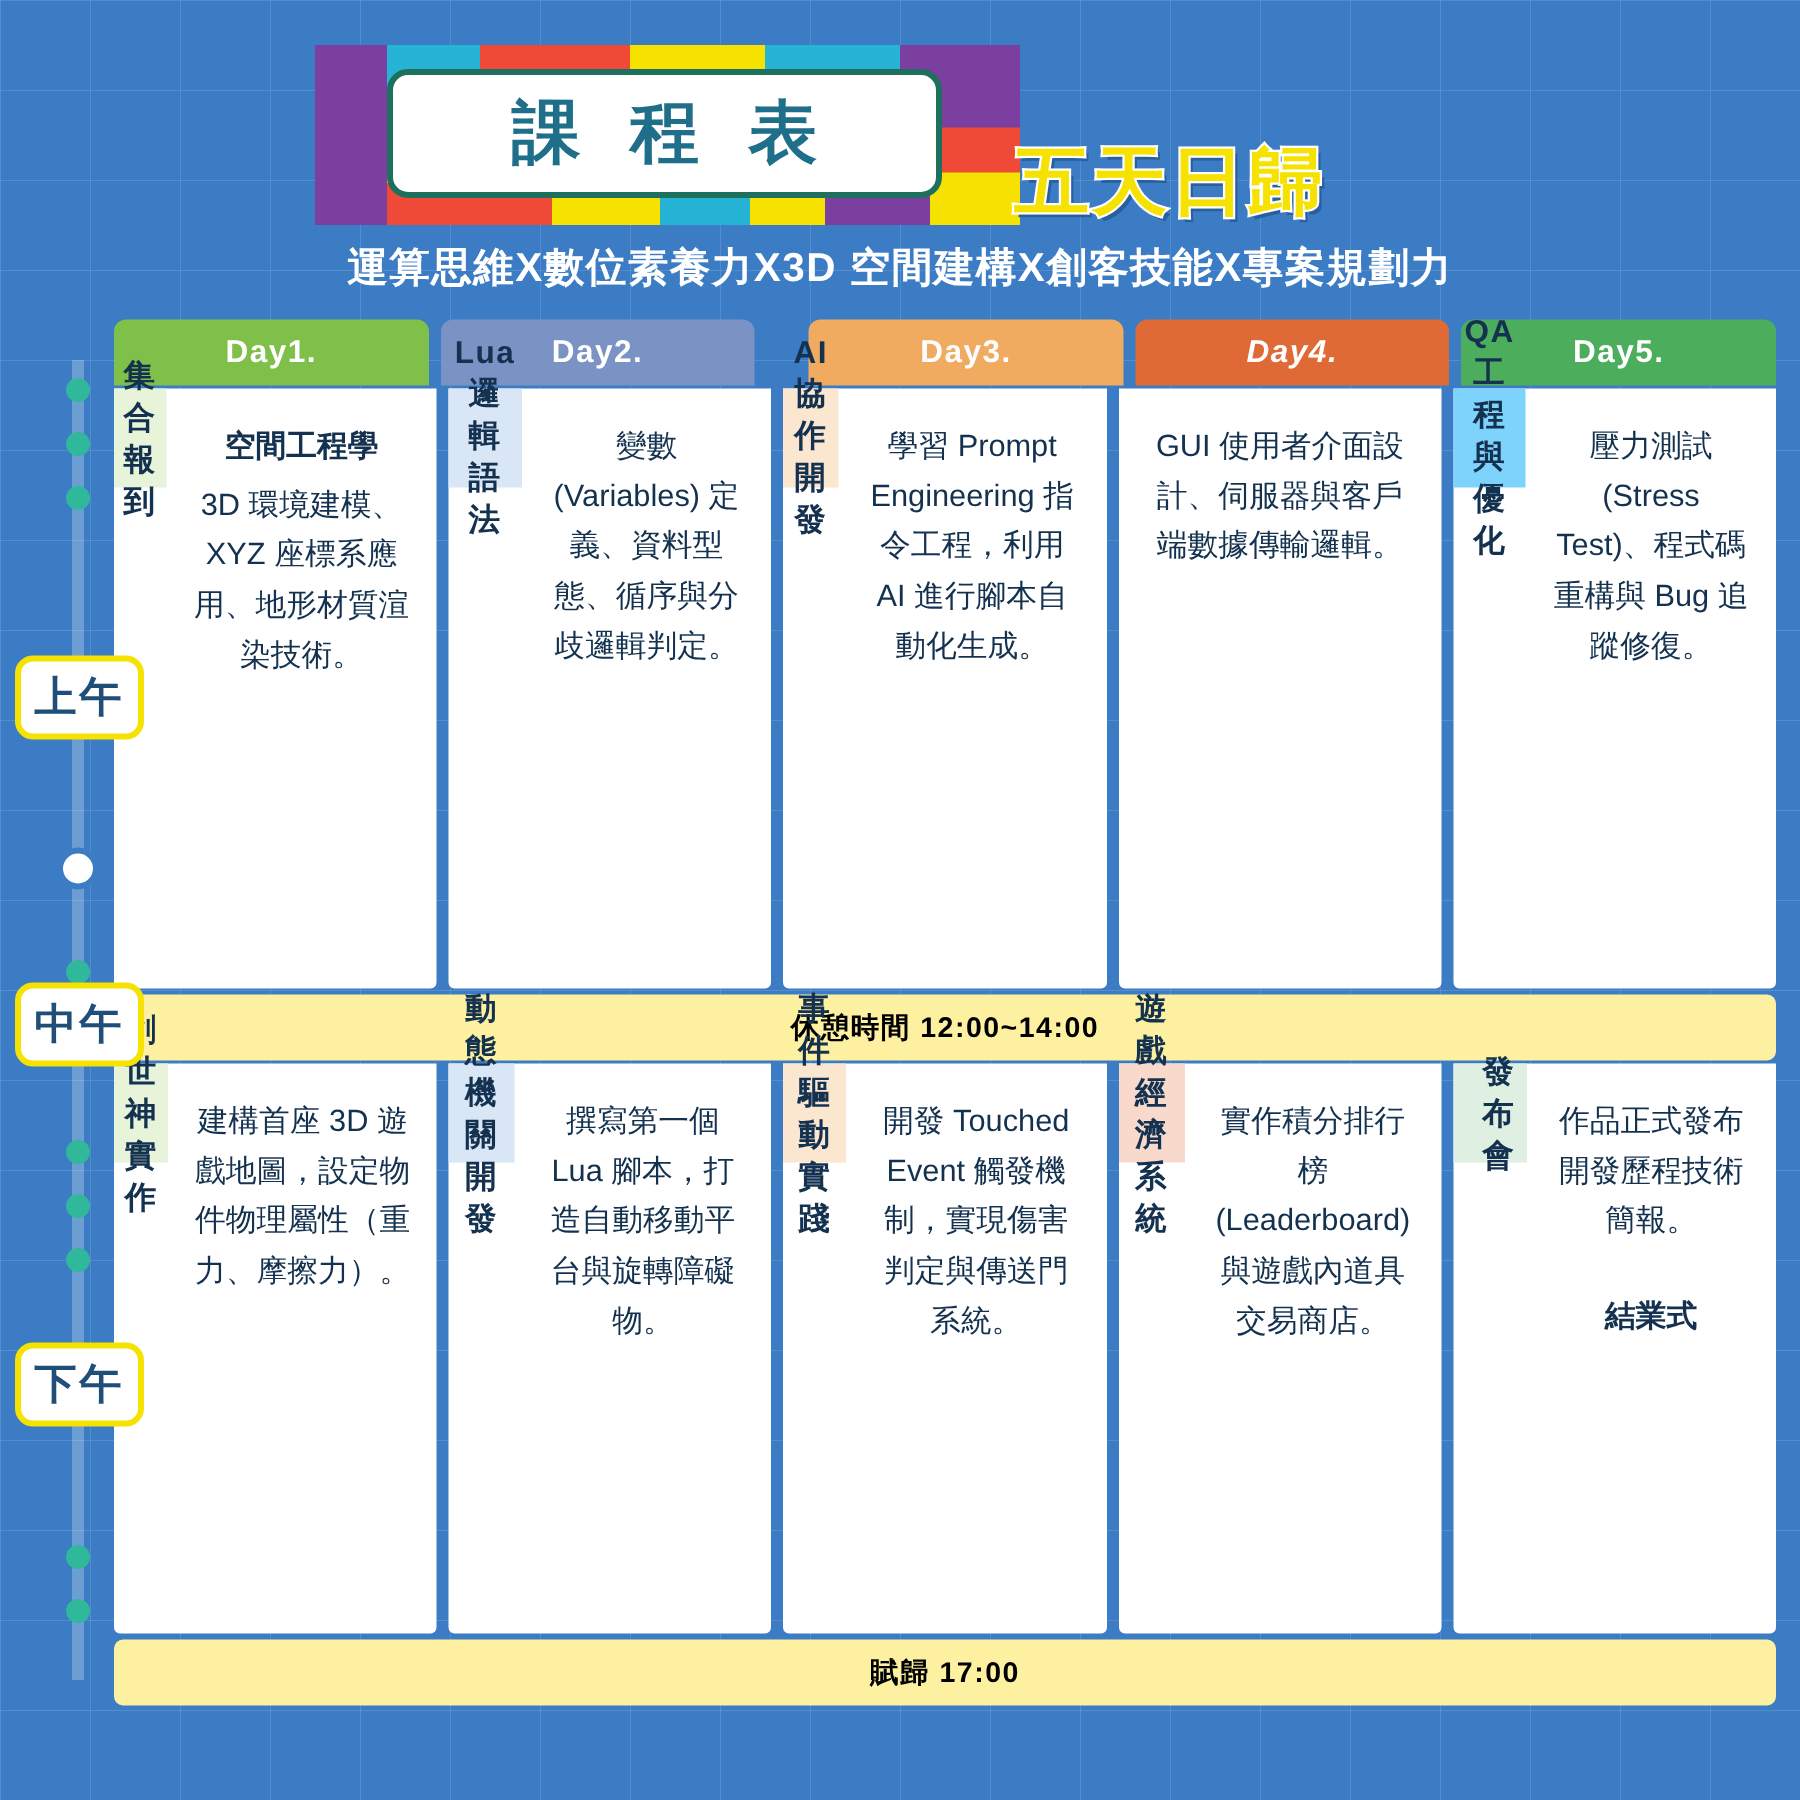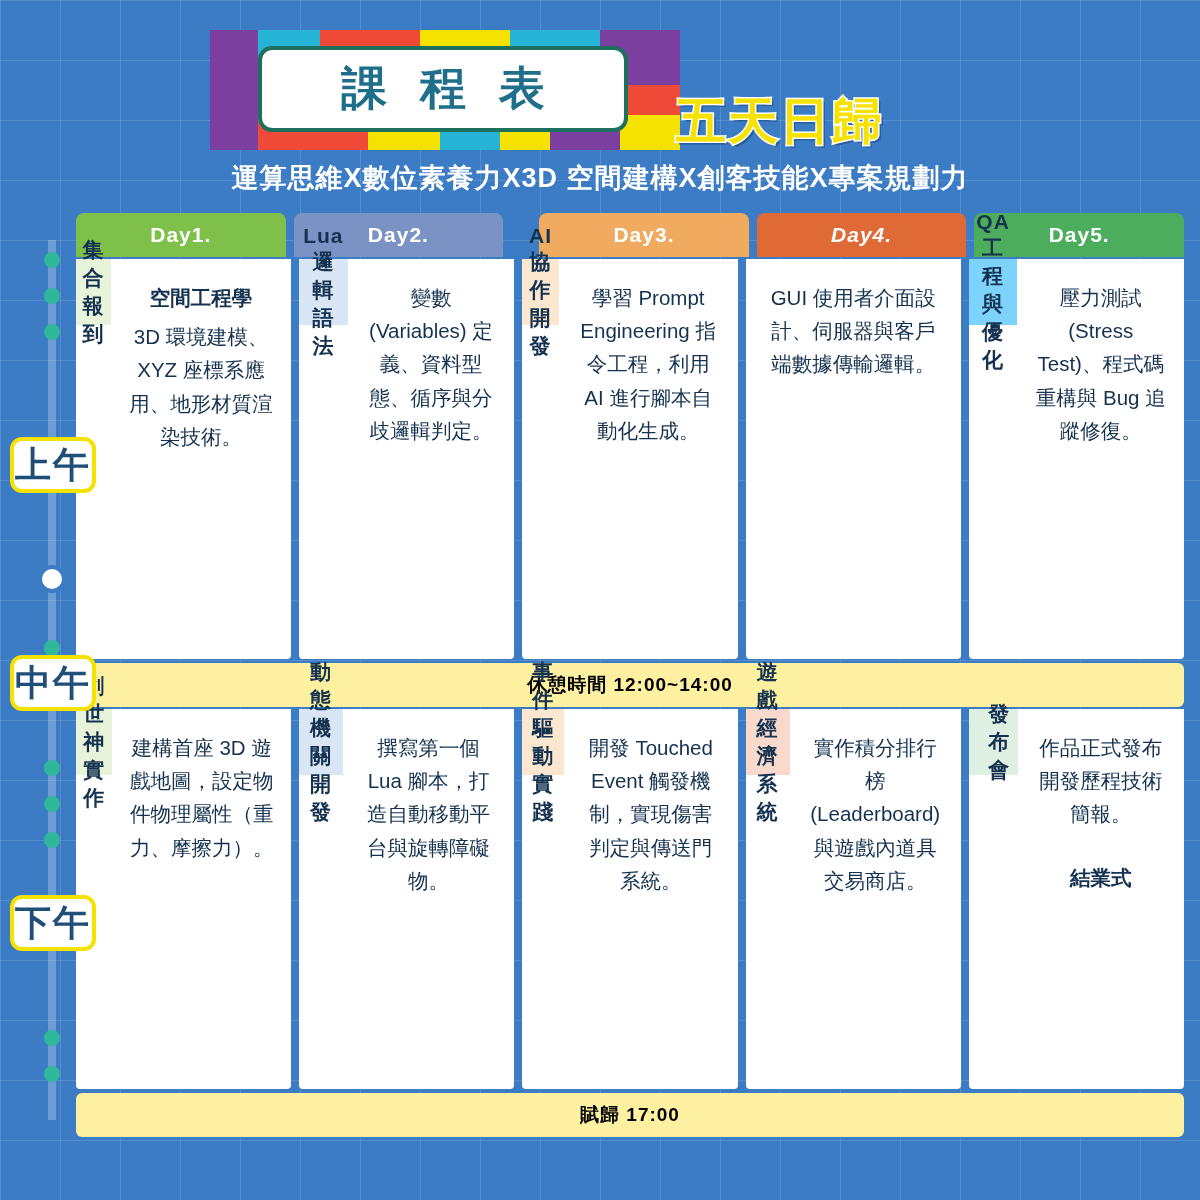--- a/index.html
+++ b/index.html
@@ -115,21 +115,21 @@
   }
 
   .time-chip {
     position: absolute;
     left: 10px;
     width: 86px; height: 56px;
     background: #ffffff;
     border: 4px solid #f6e200;
     border-radius: 12px;
     display: flex; align-items: center; justify-content: center;
-    font-size: 36px; font-weight: bold;
+    font-size: 28px; font-weight: bold;
     color: #1f4e79;
     letter-spacing: 2px;
     z-index: 5;
   }
   #chip-am { top: 437px; }
   #chip-noon { top: 655px; }
   #chip-pm { top: 895px; }
 
   
   .grid {

